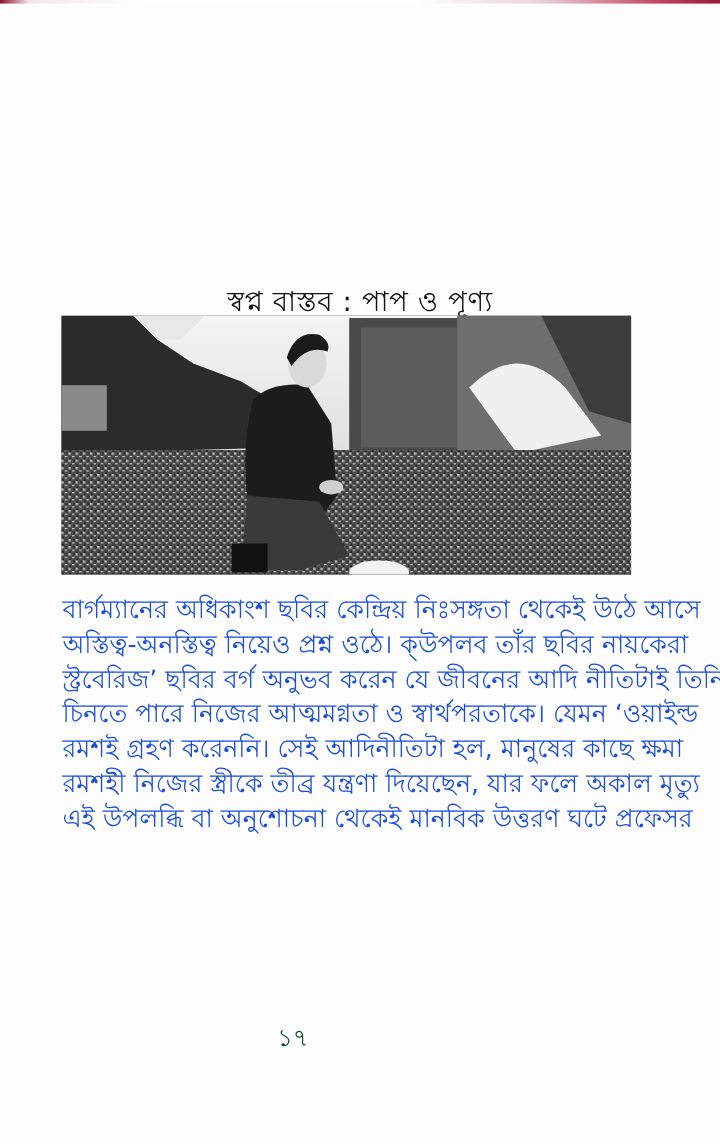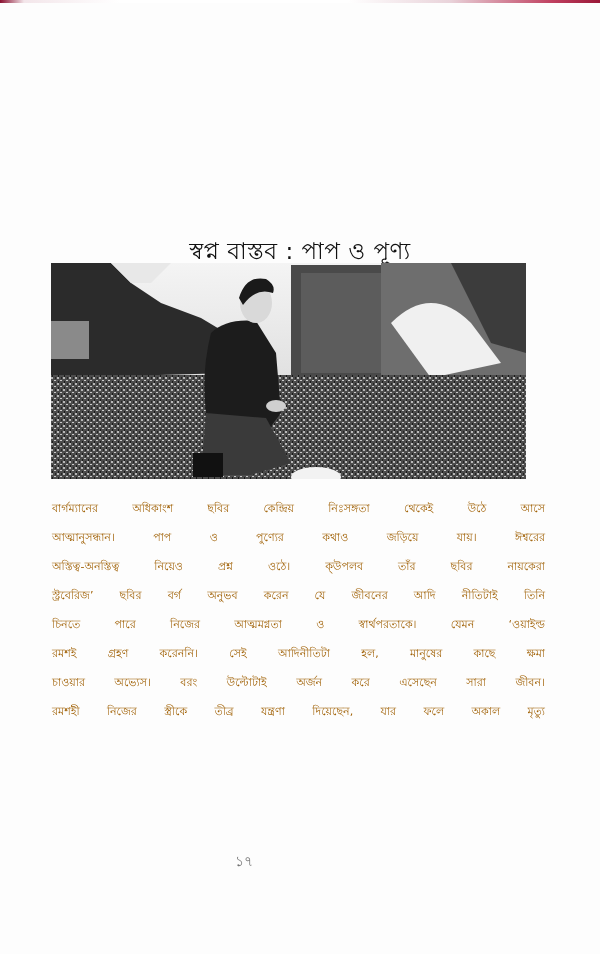--- a/index.html
+++ b/index.html
@@ -20,28 +20,28 @@
   }
   .photo {
     position: absolute; left: 51px; top: 263px; width: 475px; height: 216px;
     overflow: hidden; background: #6b6b6b;
   }
   .photo svg { display: block; }
   .body-text {
     position: absolute; left: 52px; top: 494px; width: 493px;
   }
   .line {
-    display: block; height: 29px; line-height: 29px; font-size: 11px;
+    display: block; height: 29px; line-height: 29px; font-size: 21px;
     white-space: nowrap; text-align: justify; text-align-last: justify;
-    color: #a16207;
+    color: #1d4ed8;
   }
   .line.last { text-align-last: justify; }
   .page-number {
     position: absolute; left: 0; width: 488px; top: 850px; text-align: center;
-    font-size: 14px; color: #737373;
+    font-size: 20px; color: #14532d;
   }
 </style>
 </head>
 <body>
 
 <div class="top-edge"></div>
 
 <h1 class="title">স্বপ্ন বাস্তব : পাপ ও পূণ্য</h1>
 
 <div class="photo">
@@ -85,22 +85,21 @@
     <path d="M188 35 Q195 12 215 16 Q225 22 222 30 Q205 24 192 42 Z" fill="#1a1a1a"></path>
 
     <ellipse cx="225" cy="143" rx="10" ry="6" fill="#cfcfcf"></ellipse>
 
     <ellipse cx="265" cy="214" rx="25" ry="10" fill="#f2f2f2"></ellipse>
   </svg>
 </div>
 
 <div class="body-text">
   <span class="line">বার্গম্যানের অধিকাংশ ছবির কেন্দ্রিয় নিঃসঙ্গতা থেকেই উঠে আসে</span>
-  <span class="line">আত্মানুসন্ধান। পাপ ও পুণ্যের কথাও জড়িয়ে যায়। ঈশ্বরের</span>
   <span class="line">অস্তিত্ব-অনস্তিত্ব নিয়েও প্রশ্ন ওঠে। ক্উপলব তাঁর ছবির নায়কেরা</span>
   <span class="line">স্ট্রবেরিজ’ ছবির বর্গ অনুভব করেন যে জীবনের আদি নীতিটাই তিনি</span>
   <span class="line">চিনতে পারে নিজের আত্মমগ্নতা ও স্বার্থপরতাকে। যেমন ‘ওয়াইল্ড</span>
   <span class="line">রমশই গ্রহণ করেননি। সেই আদিনীতিটা হল, মানুষের কাছে ক্ষমা</span>
-  <span class="line">চাওয়ার অভ্যেস। বরং উল্টোটাই অর্জন করে এসেছেন সারা জীবন।</span>
   <span class="line">রমশইী নিজের স্ত্রীকে তীব্র যন্ত্রণা দিয়েছেন, যার ফলে অকাল মৃত্যু</span>
+  <span class="line last">এই উপলব্ধি বা অনুশোচনা থেকেই মানবিক উত্তরণ ঘটে প্রফেসর</span>
 </div>
 
 <div class="page-number">১৭</div>
 
 </body></html>

